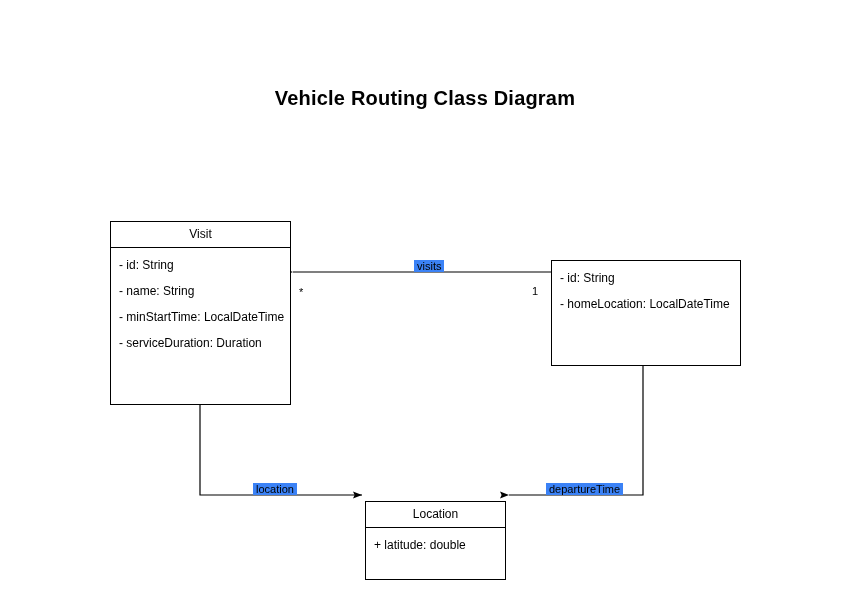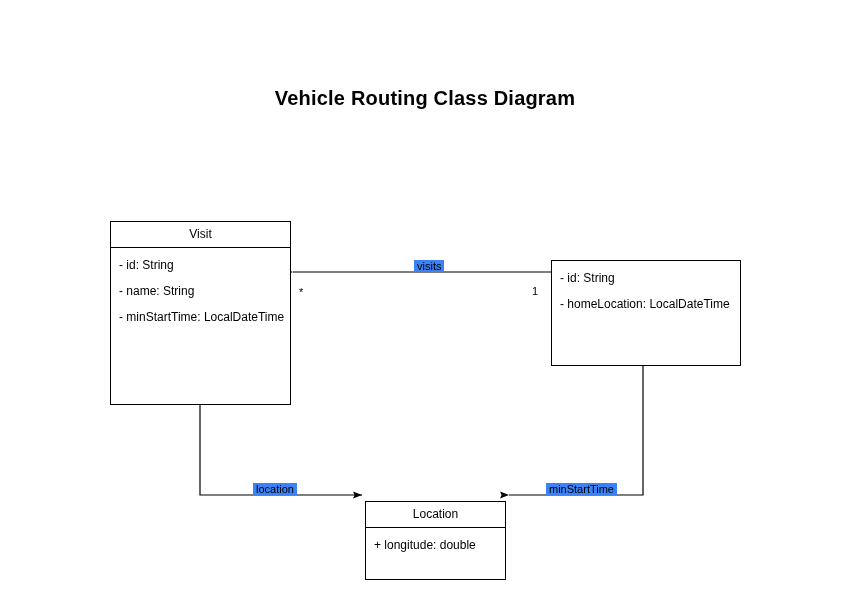--- a/index.html
+++ b/index.html
@@ -139,38 +139,39 @@
   </svg>
 
   <div class="edge-label" id="label-visits">visits</div>
 
   <div class="multiplicity" id="mult-visit-end">*</div>
 
   <div class="multiplicity" id="mult-vehicle-end">1</div>
 
   <div class="edge-label" id="label-location">location</div>
 
-  <div class="edge-label" id="label-homelocation">minStartTime</div>
+  <div class="edge-label" id="label-homelocation">departureTime</div>
 
   <div class="uml-class" id="class-visit">
     <div class="uml-class-name">Visit</div>
     <div class="uml-attrs">
       <div class="uml-attr">- id: String</div>
       <div class="uml-attr">- name: String</div>
       <div class="uml-attr">- minStartTime: LocalDateTime</div>
+      <div class="uml-attr">- serviceDuration: Duration</div>
     </div>
   </div>
 
   <div class="uml-class" id="class-vehicle">
     <div class="uml-attrs">
       <div class="uml-attr">- id: String</div>
       <div class="uml-attr">- homeLocation: LocalDateTime</div>
     </div>
   </div>
 
   <div class="uml-class" id="class-location">
     <div class="uml-class-name">Location</div>
     <div class="uml-attrs">
-      <div class="uml-attr">+ longitude: double</div>
+      <div class="uml-attr">+ latitude: double</div>
     </div>
   </div>
 
 </div>
 
 </body></html>

